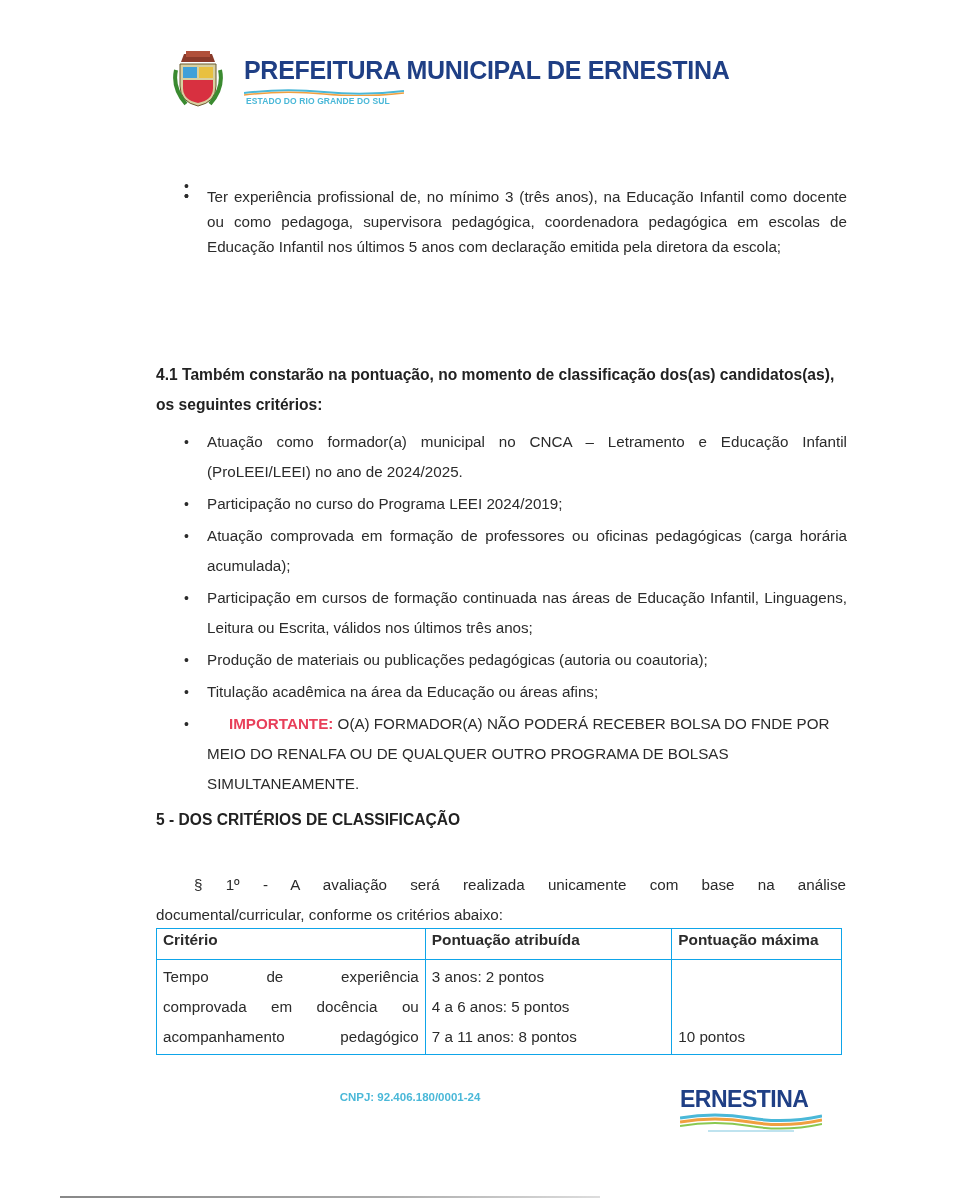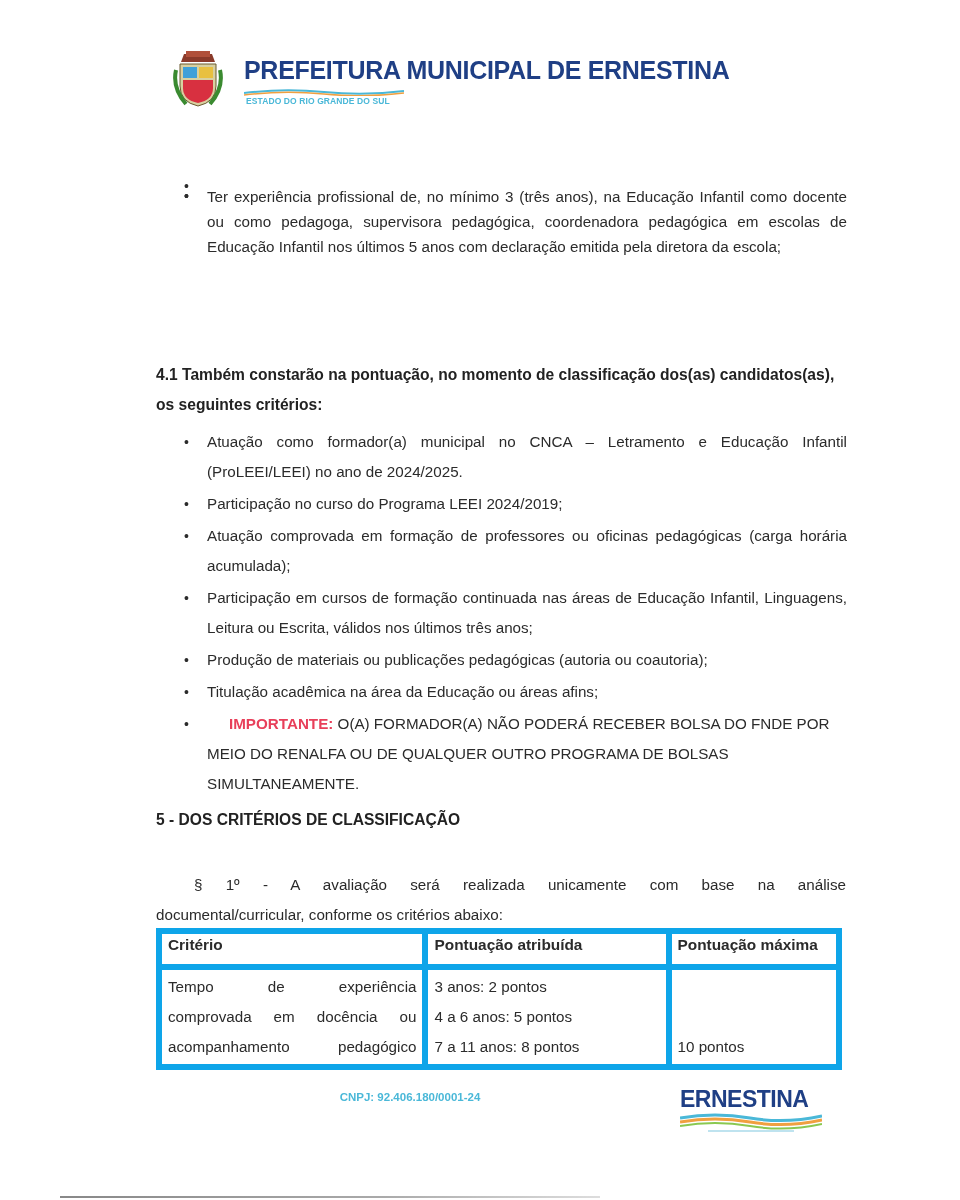--- a/index.html
+++ b/index.html
@@ -31,21 +31,21 @@
   .list2 { left: 207px; top: 427px; width: 640px; }
   .list2 li { line-height: 30px; margin-bottom: 2px; }
 
   .h5 { left: 156px; top: 811px; font-size: 15.6px; font-weight: bold; color: #222; }
   .para { left: 156px; top: 870px; width: 690px; font-size: 15.2px; line-height: 30px; }
   .para .l1 { text-align: justify; text-align-last: justify; padding-left: 38px; }
 
   
   table.crit { position: absolute; left: 156px; top: 928px; width: 686px; border-collapse: collapse;
                font-size: 15.2px; color: #2b2b2b; }
-  table.crit td, table.crit th { border: 6px solid #0ea5e9; vertical-align: top; padding: 2px 6px; }
+  table.crit td, table.crit th { border: 1px solid #0ea5e9; vertical-align: top; padding: 2px 6px; }
   table.crit th { font-weight: bold; text-align: left; height: 26px; font-size: 15.4px; }
   table.crit td { line-height: 30px; }
   .c1 { width: 258px; } .c2 { width: 236px; } .c3 { width: 158px; }
   .cell-just { text-align: justify; text-align-last: justify; }
 
   
   .foot-addr { left: 160px; top: 1088px; width: 500px; text-align: center; font-size: 11.5px;
                color: #4ab8d8; line-height: 19px; font-weight: bold; }
   .foot-logo { left: 676px; top: 1078px; width: 150px; height: 62px; }
   .foot-logo-name { position: absolute; left: 4px; top: 8px; font-size: 23px; font-weight: bold;

